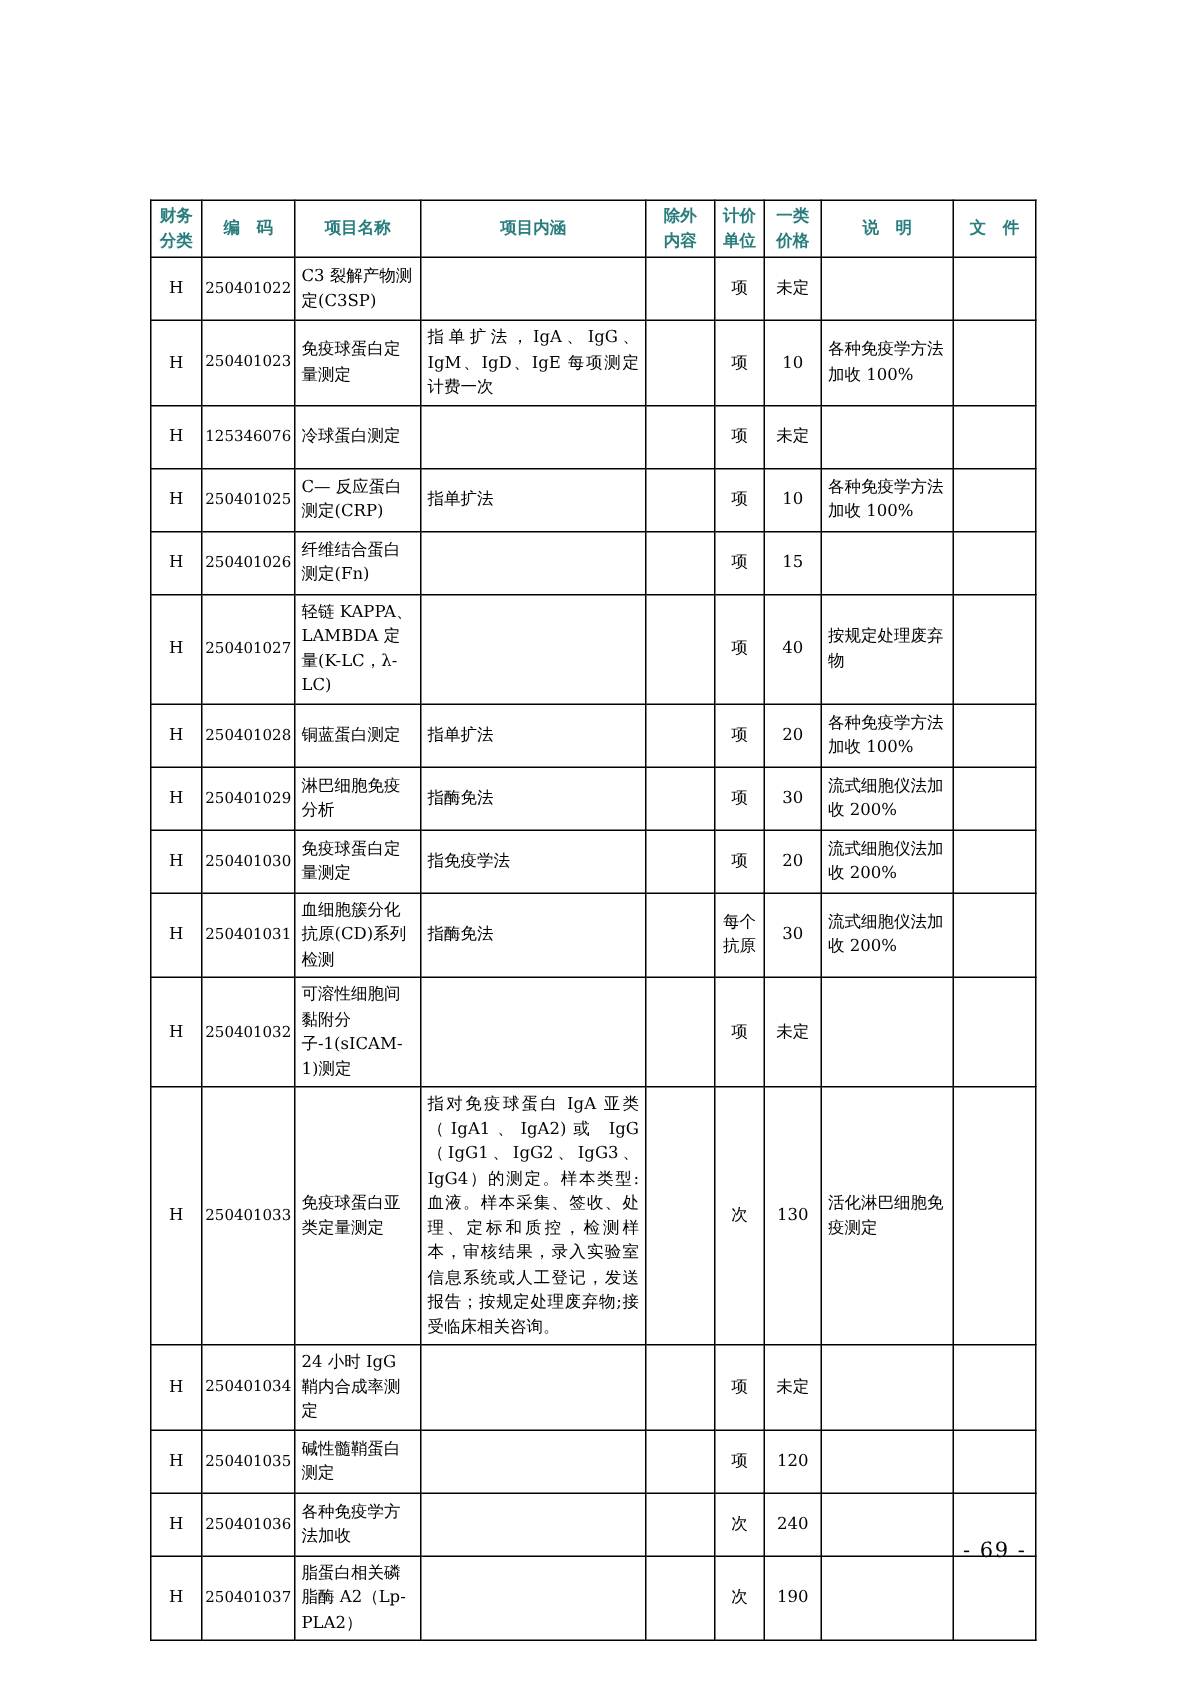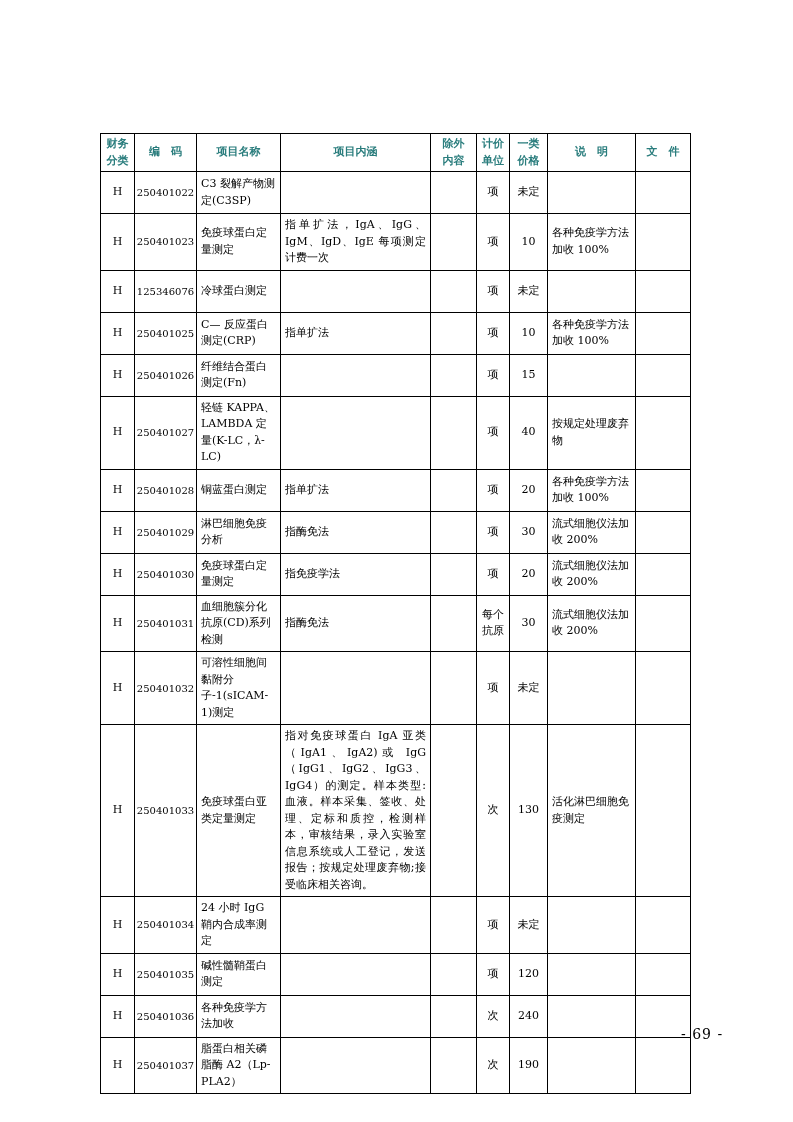--- a/index.html
+++ b/index.html
@@ -50,21 +50,20 @@
   td.col-unit { padding: 3px 2px; }
   td.col-price { padding: 3px 2px; }
   td.col-content { text-align: justify; }
   .page-number {
     position: absolute;
     left: 642px;
     top: 1026px;
     font-size: 14px;
     letter-spacing: 1px;
     color: #000;
-    margin-left: 39px;
   }
 </style>
 </head>
 <body>
 
 <div class="page">
 
   <table class="price-table">
     <colgroup>
       <col style="width:34px">

